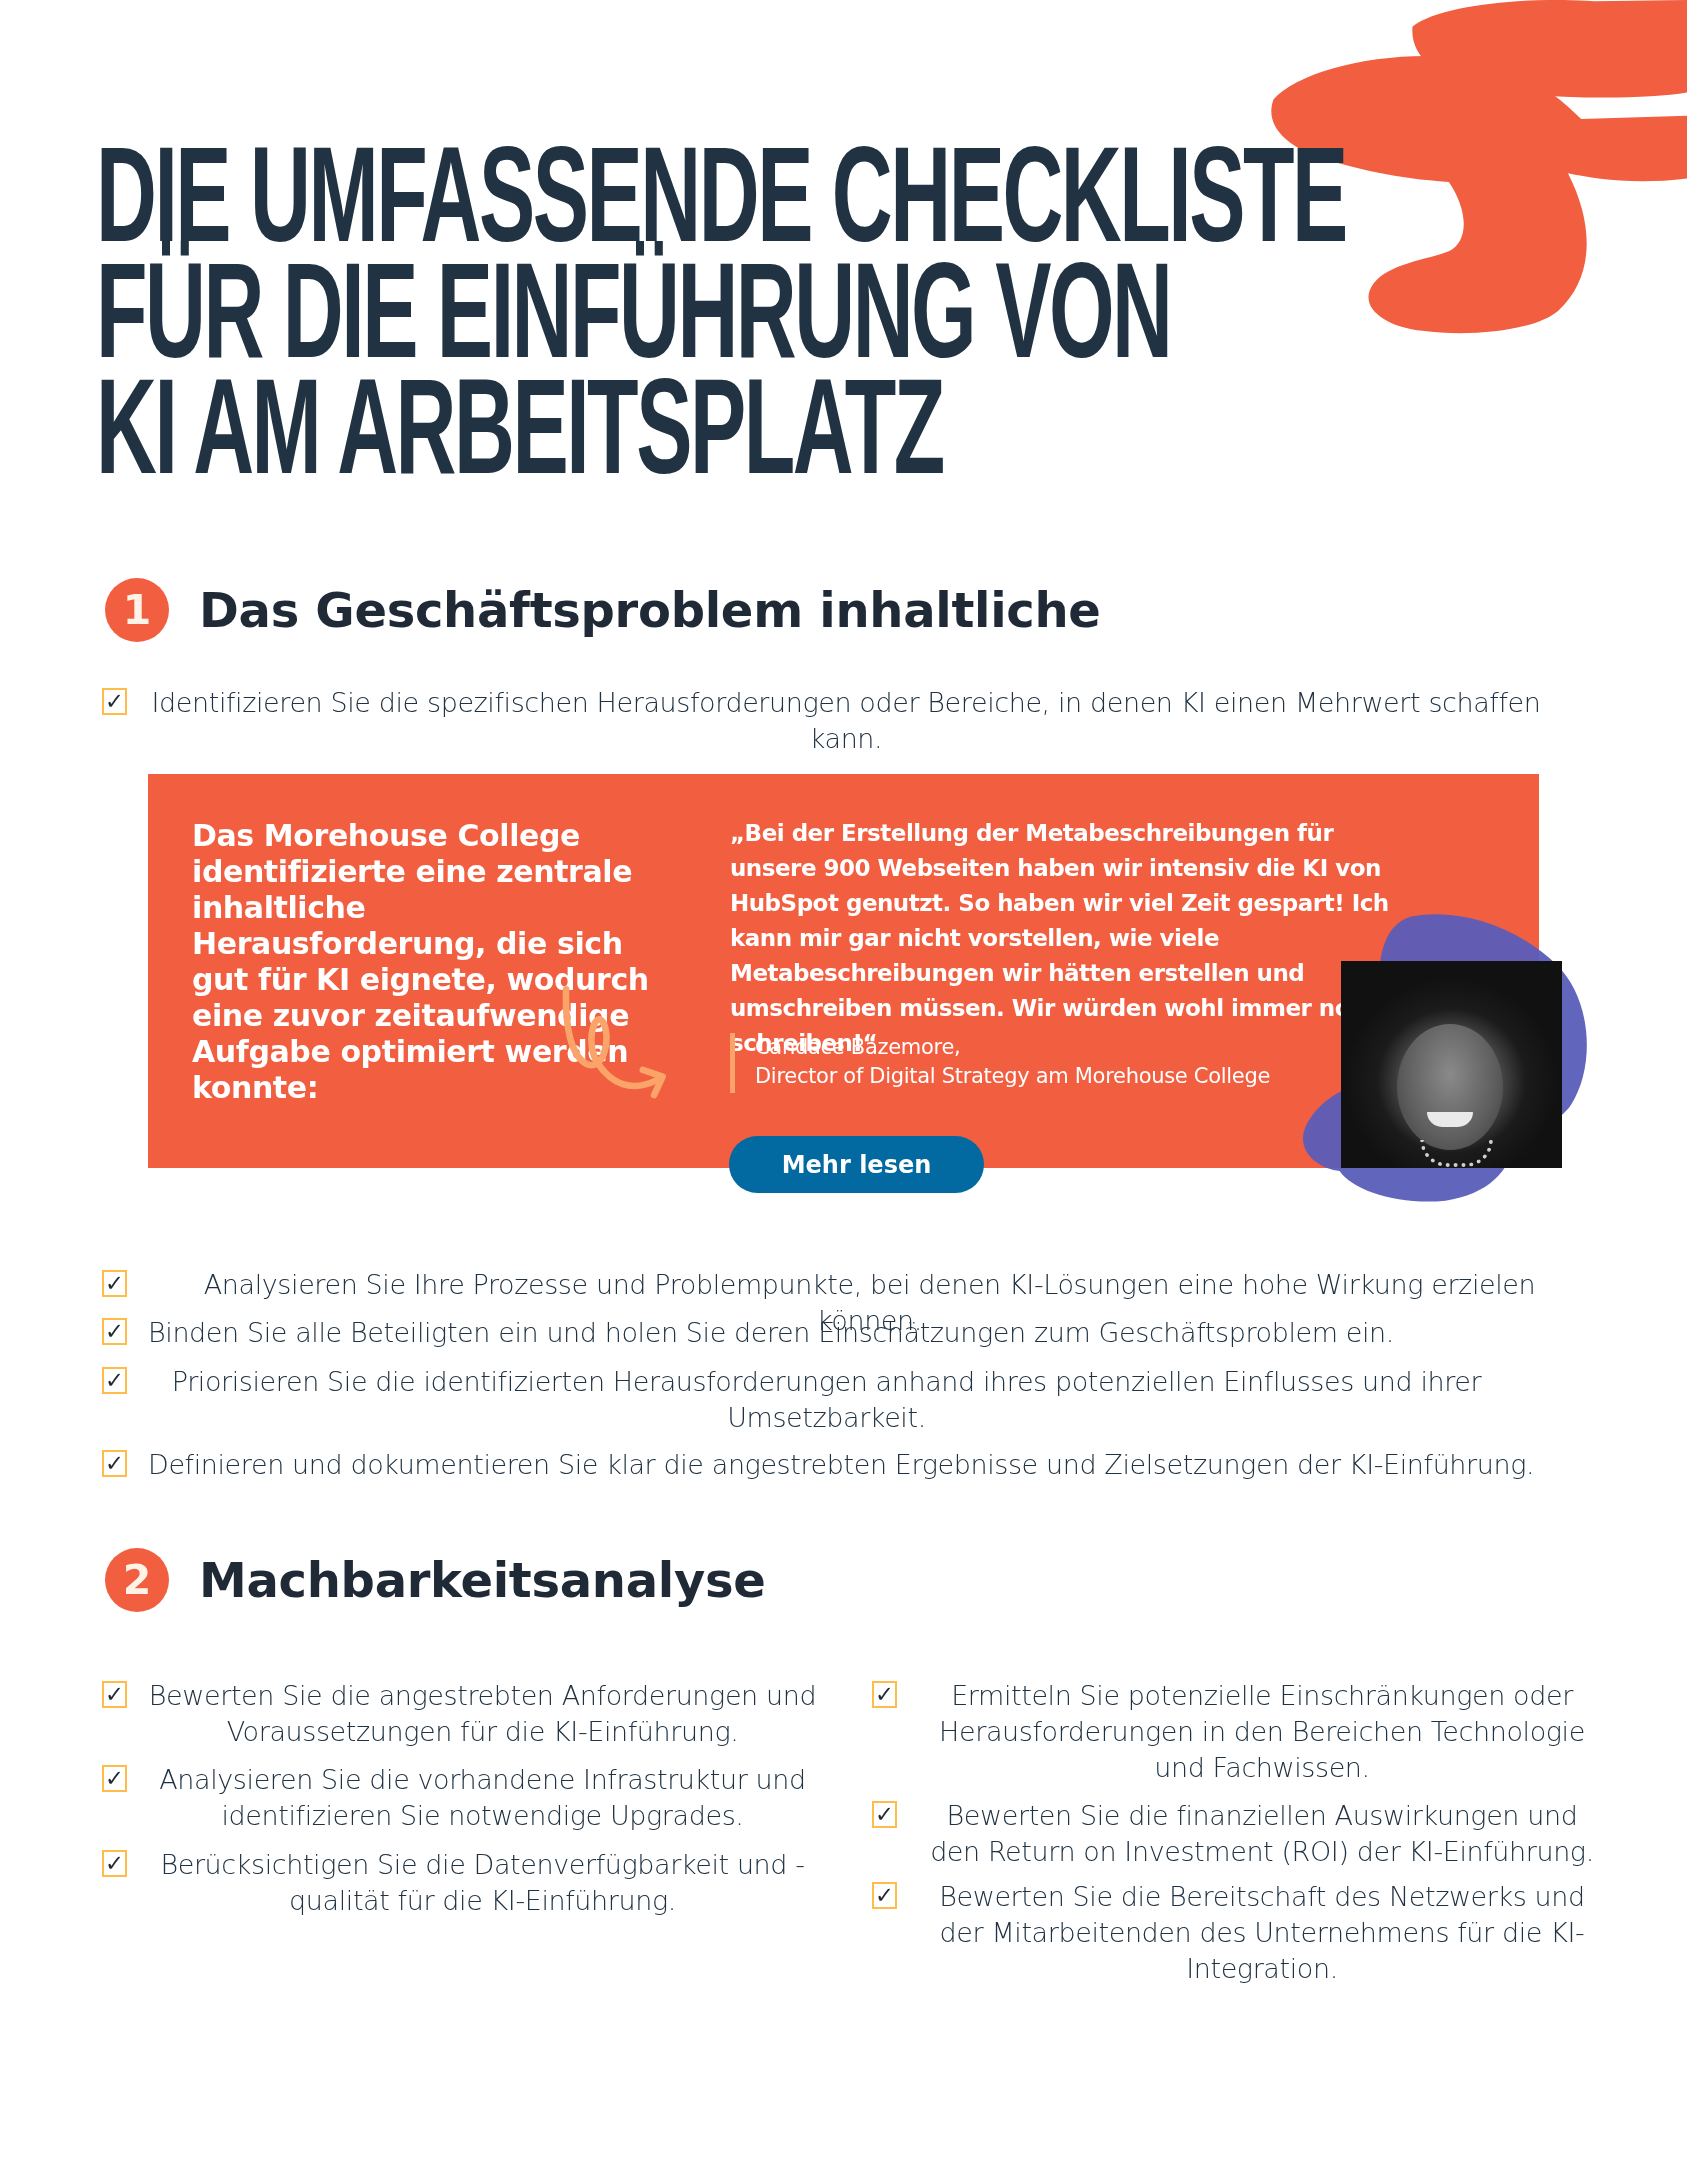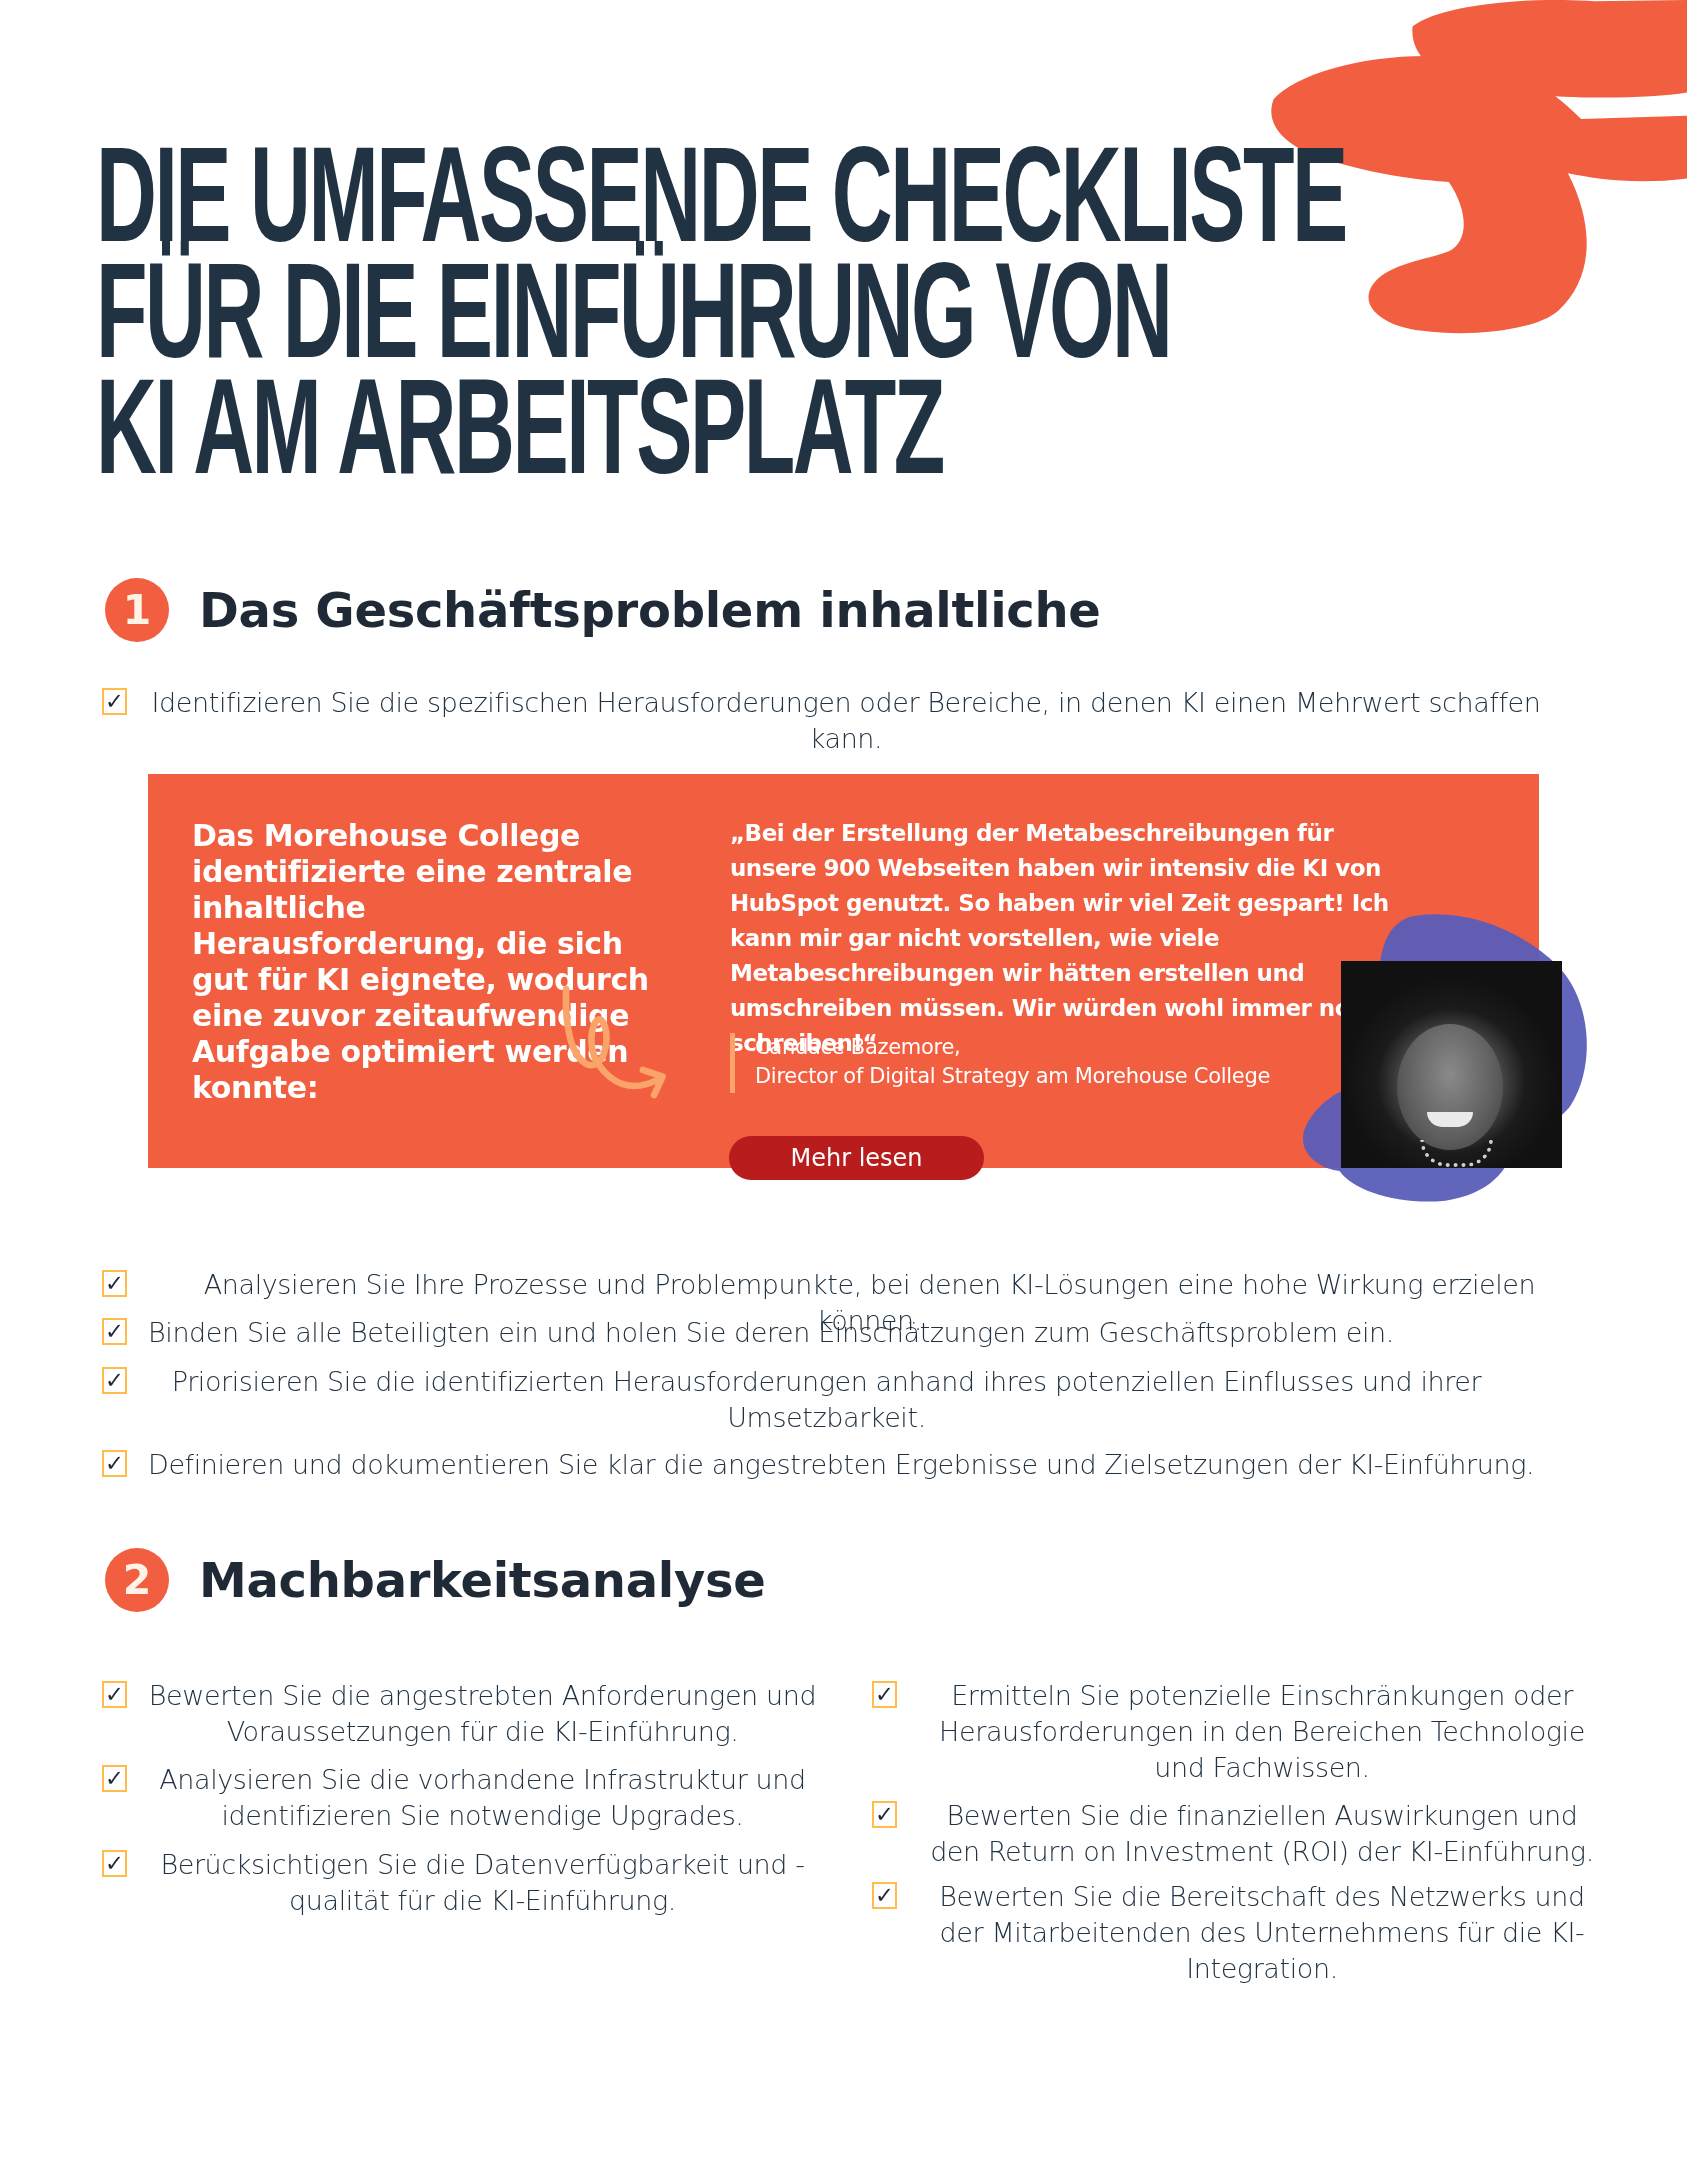--- a/index.html
+++ b/index.html
@@ -70,23 +70,23 @@
     overflow: hidden;
   }
   .face {
     position: absolute; left: 56px; top: 63px; width: 106px; height: 126px; border-radius: 50%;
     background: radial-gradient(ellipse at 50% 40%, #8a8a8a 0%, #5e5e5e 60%, #3a3a3a 100%);
   }
   .smile { position: absolute; left: 86px; top: 151px; width: 46px; height: 14.6px; border-radius: 0 0 26.5px 26.5px; background: #eaeaea; }
   .necklace { position: absolute; left: 79px; top: 179px; width: 73px; height: 26.5px; border-radius: 0 0 40px 40px; border: 4px dotted #cfcfcf; border-top: none; }
 
   .btn-more {
-    position: absolute; left: 729px; top: 1136px; width: 255px; height: 44px;
-    background: #b91c1c; border-radius: 32px; color: #fff;
-    font-family: "DejaVu Sans", sans-serif; font-size: 24px; font-weight: 400;
+    position: absolute; left: 729px; top: 1136px; width: 255px; height: 57px;
+    background: #0369a1; border-radius: 32px; color: #fff;
+    font-family: "DejaVu Sans", sans-serif; font-size: 24px; font-weight: 700;
     display: flex; align-items: center; justify-content: center; border: none;
   }
 </style>
 </head>
 <body>
 
 <svg class="brush" viewBox="0 0 700 960">
   <g fill="#F15E40">
     <path d="M285 40 C330 5 470 -5 560 2 L700 0 L700 140 C640 150 520 150 430 140 C350 130 280 100 285 40 Z"></path>
     <path d="M75 150 C110 110 220 80 330 85 C430 90 490 130 540 180 L700 175 L700 270 C620 280 560 270 520 262 C560 340 560 420 505 470 C470 500 370 510 300 500 C250 495 210 470 220 440 C235 400 300 395 340 380 C370 365 370 320 340 275 C260 270 200 255 150 240 C95 222 60 190 75 150 Z"></path>

